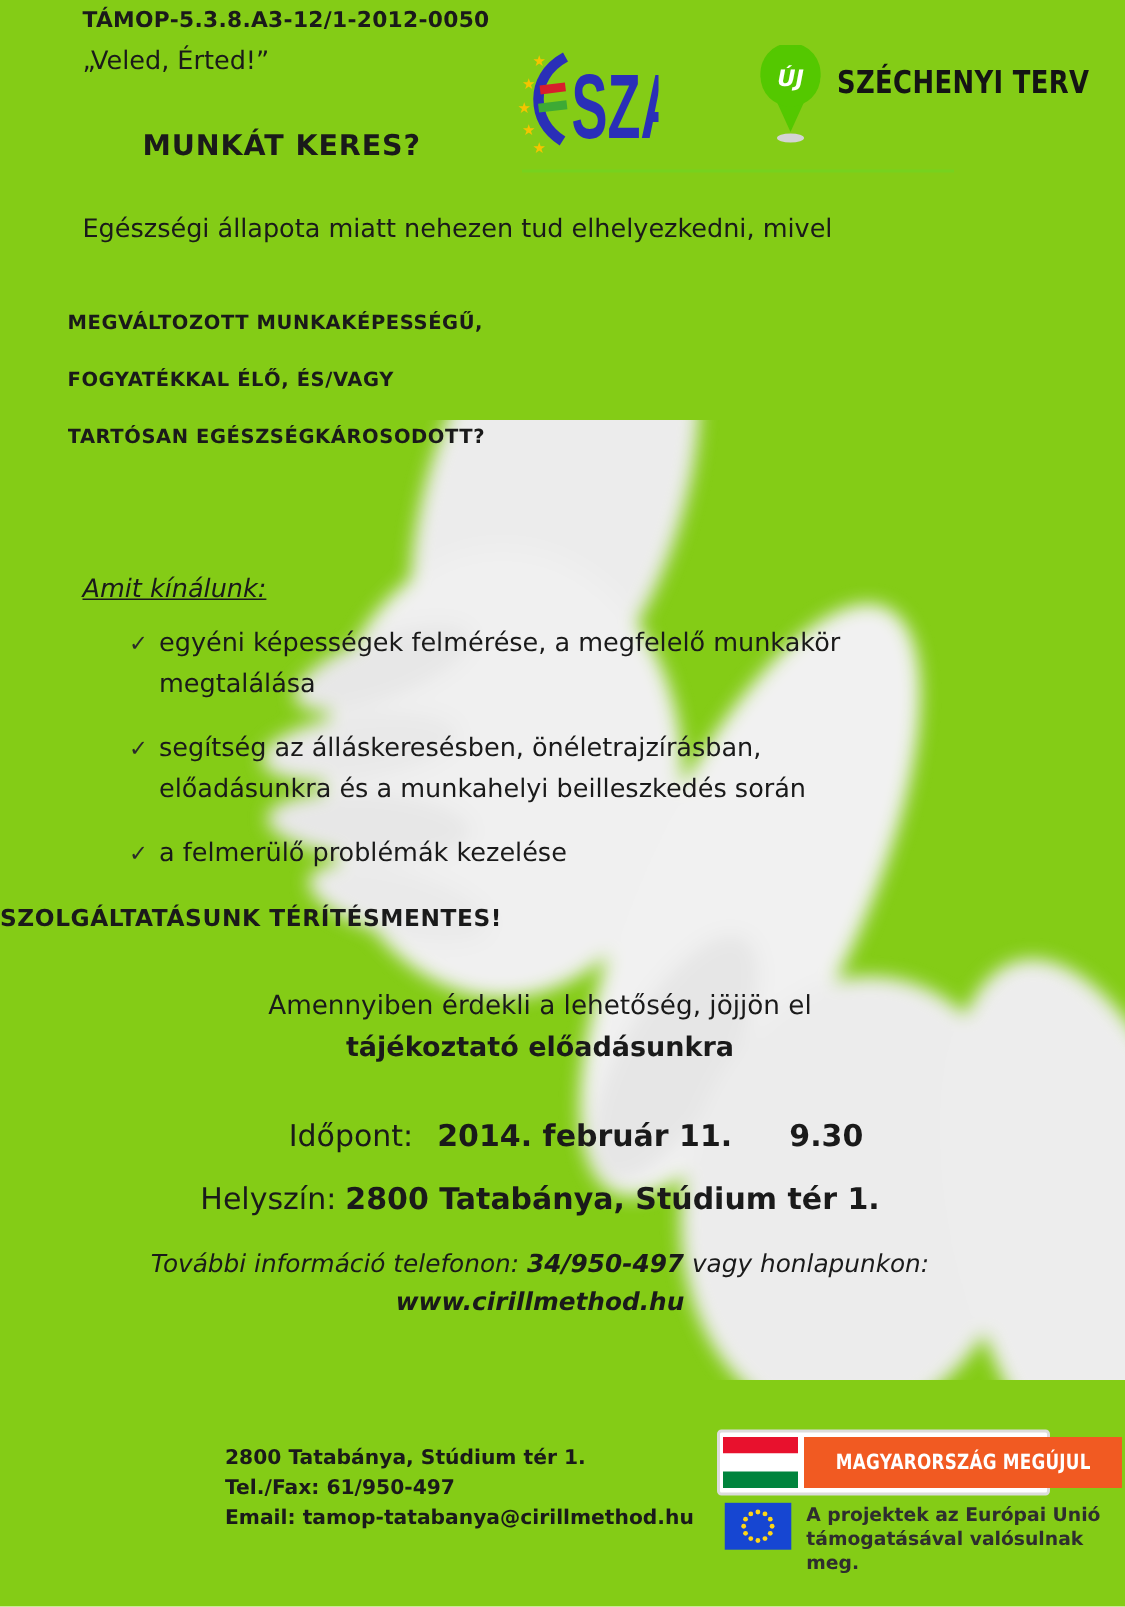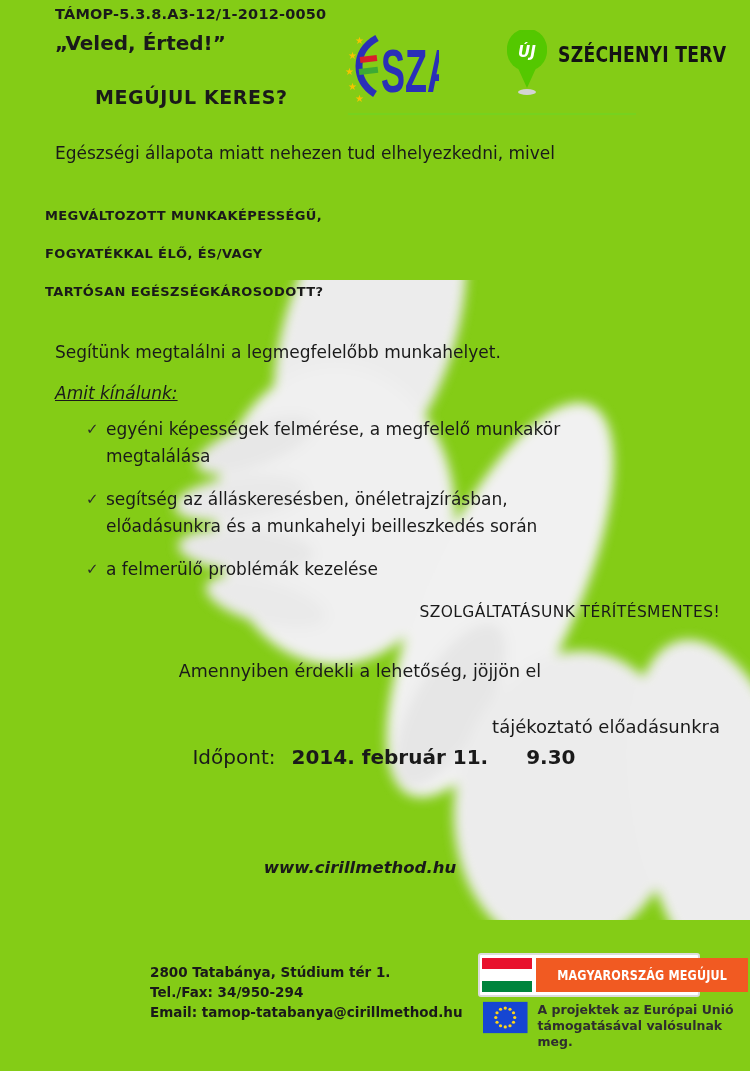--- a/index.html
+++ b/index.html
@@ -11,41 +11,41 @@
     font-family:"DejaVu Sans","Liberation Sans",sans-serif;
     color:#1a1a1a;
   }
   .abs{position:absolute;}
   .z1{z-index:1;}
   
   .watermark{position:absolute;left:100px;top:280px;width:650px;height:640px;z-index:0;}
 
   
   .proj-code{left:55px;top:6px;font-size:14.5px;font-weight:bold;letter-spacing:.2px;}
-  .proj-motto{left:55px;top:31px;font-size:20px;font-weight:bold;}
+  .proj-motto{left:55px;top:31px;font-size:17px;font-weight:normal;}
   .page-title{left:95px;top:86px;font-size:19px;font-weight:bold;letter-spacing:.6px;}
   .esza-logo{left:343px;top:26px;}
   .szt-logo{left:504px;top:30px;display:flex;align-items:flex-start;}
   .szt-text{margin-left:8px;margin-top:13px;font-size:21px;font-weight:bold;color:#141414;
             transform:scaleX(.82);transform-origin:left;white-space:nowrap;letter-spacing:.3px;}
   .green-rule{left:348px;top:113px;width:288px;height:2px;background:#76d21e;}
 
   
   .intro{left:55px;top:143px;font-size:17px;}
   .conditions{left:0;top:197px;width:720px;text-align:left;font-size:13px;font-weight:bold;letter-spacing:.4px;margin-left:45px;}
   .conditions div{line-height:38px;}
   .help-line{left:55px;top:342px;font-size:17px;}
   .offer-heading{left:55px;top:383px;font-size:17px;font-style:italic;text-decoration:underline;}
   .offers{left:86px;top:416px;width:545px;list-style:none;margin:0;padding:0;}
   .offers li{display:flex;margin-bottom:16px;font-size:17px;line-height:27px;}
   .check{flex:0 0 20px;color:#2b2b2b;font-size:15px;}
   .offer-text{max-width:520px;}
-  .free-notice{left:0;top:603px;width:720px;text-align:right;font-size:15.5px;font-weight:normal;letter-spacing:.4px;}
+  .free-notice{left:0;top:603px;width:720px;text-align:left;font-size:15.5px;font-weight:bold;letter-spacing:.4px;}
   .invite-1{left:0;top:661px;width:720px;text-align:center;font-size:17.5px;}
-  .invite-2{left:0;top:688px;width:720px;text-align:right;font-size:18px;font-weight:normal;margin-top:28px;}
+  .invite-2{left:0;top:688px;width:720px;text-align:center;font-size:18px;font-weight:bold;}
   .event-time{left:0;top:745px;width:720px;text-align:center;font-size:20px;padding-left:24px;}
   .event-place{left:0;top:787px;width:720px;text-align:center;font-size:20px;}
   .event-time .strong,.event-place .strong{font-weight:bold;}
   .event-time .date{margin-left:16px;}
   .event-time .clock{margin-left:38px;}
   .event-place .strong{margin-left:6px;}
   .more-info{left:0;top:833px;width:720px;text-align:center;font-size:16.5px;font-style:italic;}
   .more-info .strong{font-weight:bold;}
   .website{left:0;top:858px;width:720px;text-align:center;font-size:16.5px;font-style:italic;font-weight:bold;}
 
@@ -109,31 +109,30 @@
       <ellipse cx="23" cy="62" rx="9" ry="3" fill="#d4d4d4"></ellipse>
       <path d="M23,58 L13,36 A20 20 0 1 1 33,36 Z" fill="#54c800"></path>
       <circle cx="23" cy="21" r="20" fill="#54c800"></circle>
       <text x="23" y="27" text-anchor="middle" font-family="DejaVu Sans,sans-serif" font-style="italic" font-weight="bold" font-size="15" fill="#ffffff">ÚJ</text>
     </svg>
     <div class="szt-text">SZÉCHENYI TERV</div>
   </div>
 
   <div class="abs z1 green-rule"></div>
 
-  <div class="abs z1 page-title">MEGÚJUL KERES?</div>
+  <div class="abs z1 page-title">MUNKÁT KERES?</div>
 
   <div class="abs z1 intro">Egészségi állapota miatt nehezen tud elhelyezkedni, mivel</div>
 
   <div class="abs z1 conditions">
     <div>MEGVÁLTOZOTT MUNKAKÉPESSÉGŰ,</div>
     <div>FOGYATÉKKAL ÉLŐ, ÉS/VAGY</div>
     <div>TARTÓSAN EGÉSZSÉGKÁROSODOTT?</div>
   </div>
 
-  <div class="abs z1 help-line">Segítünk megtalálni a legmegfelelőbb munkahelyet.</div>
   <div class="abs z1 offer-heading">Amit kínálunk:</div>
 
   <ul class="abs z1 offers">
     <li>
       <span class="check">✓</span>
       <span class="offer-text">egyéni képességek felmérése, a megfelelő munkakör megtalálása</span>
     </li>
     <li>
       <span class="check">✓</span>
       <span class="offer-text">segítség az álláskeresésben, önéletrajzírásban, előadásunkra és a munkahelyi beilleszkedés során</span>
@@ -145,26 +144,32 @@
   </ul>
 
   <div class="abs z1 free-notice">SZOLGÁLTATÁSUNK TÉRÍTÉSMENTES!</div>
 
   <div class="abs z1 invite-1">Amennyiben érdekli a lehetőség, jöjjön el</div>
   <div class="abs z1 invite-2">tájékoztató előadásunkra</div>
 
   <div class="abs z1 event-time">
     <span>Időpont:</span><span class="strong date">2014. február 11.</span><span class="strong clock">9.30</span>
   </div>
-
+  <div class="abs z1 event-place">
+    <span>Helyszín:</span><span class="strong">2800 Tatabánya, Stúdium tér 1.</span>
+  </div>
+
+  <div class="abs z1 more-info">
+    <span>További információ telefonon: </span><span class="strong">34/950-497</span><span> vagy honlapunkon:</span>
+  </div>
   <div class="abs z1 website">www.cirillmethod.hu</div>
 
   <div class="abs z1 f-address">
     <div>2800 Tatabánya, Stúdium tér 1.</div>
-    <div>Tel./Fax: 34/950-294</div>
+    <div>Tel./Fax: 61/950-497</div>
     <div>Email: tamop-tatabanya@cirillmethod.hu</div>
   </div>
 
   <div class="abs z1 hu-banner">
     <div class="hu-flag">
       <div style="background:#e8112d;"></div>
       <div style="background:#ffffff;"></div>
       <div style="background:#00843d;"></div>
     </div>
     <div class="hu-orange">

